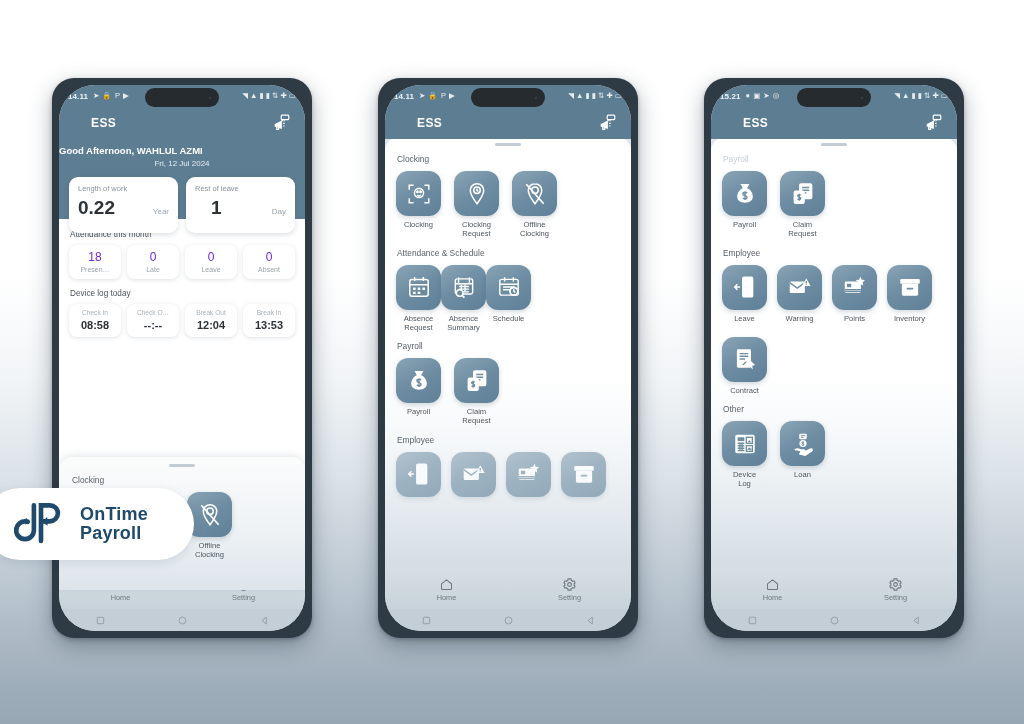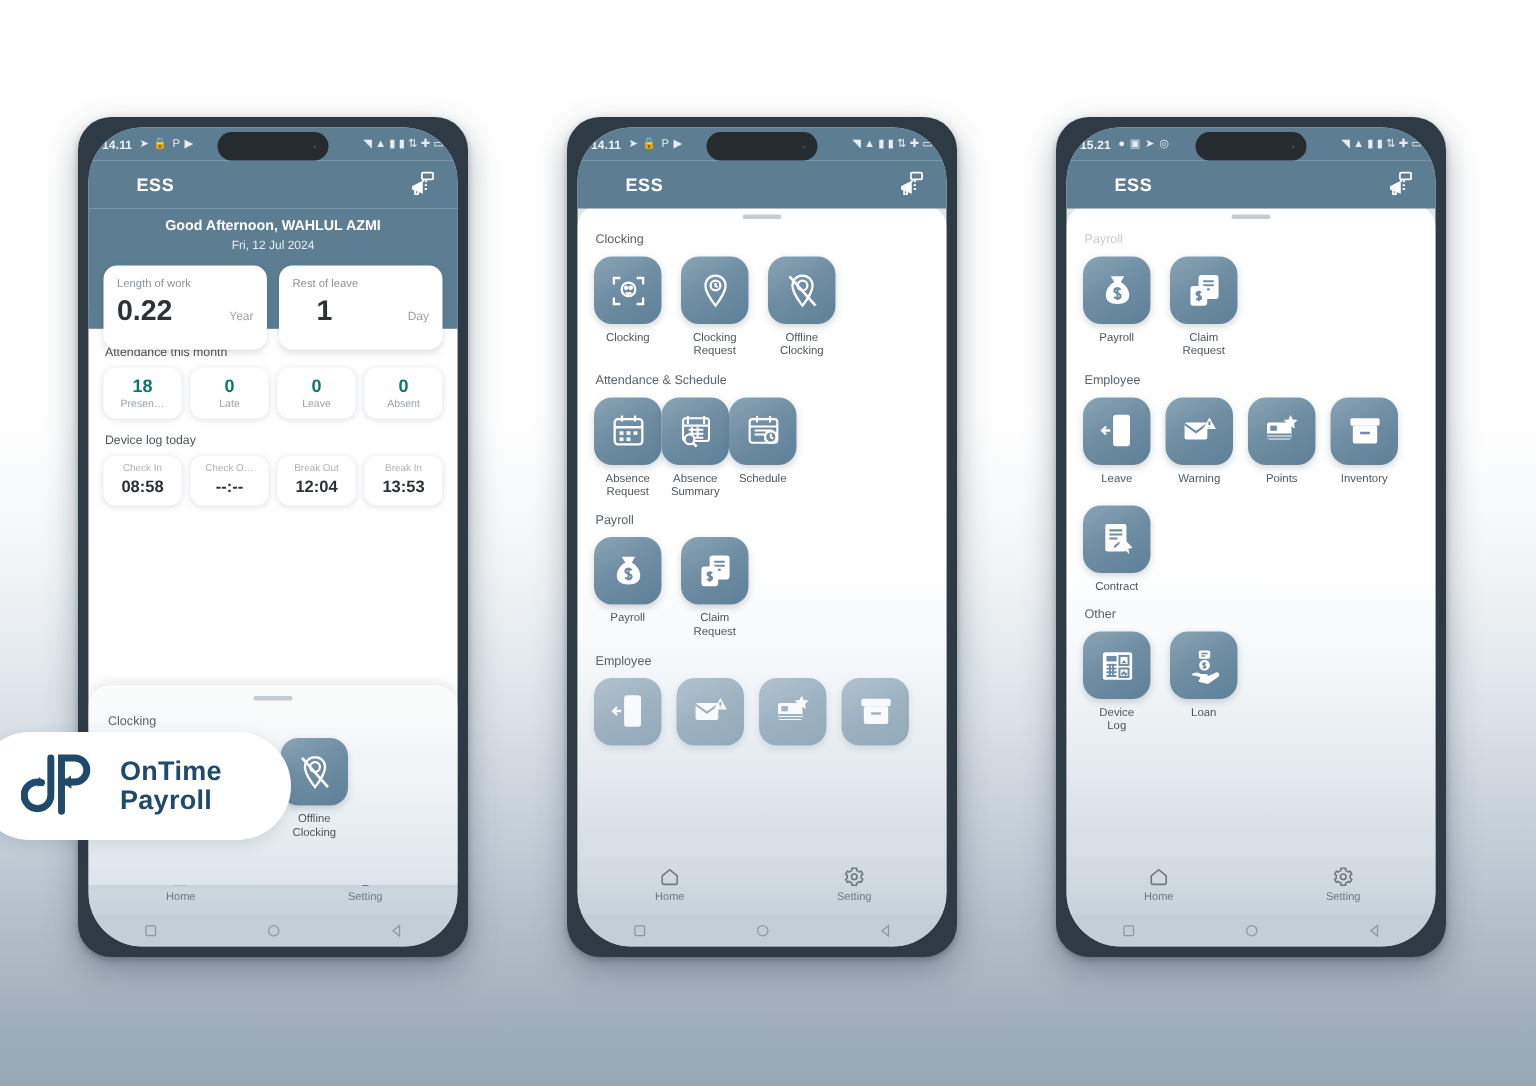--- a/index.html
+++ b/index.html
@@ -46,21 +46,21 @@
     flex:0 0 32px;background:#5d7d92;display:flex;align-items:center;
     justify-content:space-between;padding:0 13px;box-sizing:border-box;position:relative;z-index:3;
   }
   .brand{color:#fff;font-size:12px;font-weight:bold;letter-spacing:.4px;padding-left:19px;}
   .megaphone{width:20px;height:18px;position:relative;}
   .megaphone svg{width:100%;height:100%;display:block;}
   
   .hero{
     background:#5d7d92;padding:6px 0 0;position:relative;z-index:2;flex:0 0 auto;
   }
-  .greet{color:#fff;font-size:9.5px;font-weight:bold;text-align:center;}
+  .greet{color:#fff;font-size:9.5px;font-weight:bold;text-align:left;}
   .gdate{color:#e5edf2;font-size:8px;text-align:center;margin-top:3px;}
   .statcards{
     display:flex;gap:8px;padding:9px 10px 0;position:relative;
   }
   .scard{
     flex:1;background:#fff;border-radius:9px;padding:7px 9px 9px;
     box-shadow:0 2px 5px rgba(40,60,80,.16);box-sizing:border-box;min-height:56px;
   }
   .scard .lbl{font-size:7.5px;color:#8b949c;}
   .scard .valrow{display:flex;align-items:baseline;justify-content:space-between;margin-top:5px;}
@@ -72,21 +72,21 @@
   .body1{
     flex:1;background:#fff;position:relative;z-index:1;
     padding:11px 10px 0;box-sizing:border-box;overflow:hidden;
   }
   .sec-title{font-size:8.2px;color:#4d555c;margin:0 0 6px 1px;}
   .minirow{display:flex;gap:6px;margin-bottom:10px;}
   .minibox{
     flex:1;background:#fff;border:0;border-radius:8px;padding:6px 2px;
     box-shadow:0 1px 4px rgba(60,80,100,.17);text-align:center;box-sizing:border-box;
   }
-  .minibox .n{font-size:12px;font-weight:bold;color:#0f766e;line-height:1.1;}
+  .minibox .n{font-size:12px;font-weight:normal;color:#6d28d9;line-height:1.1;}
   .minibox .k{font-size:7px;color:#9aa3ab;margin-top:2px;white-space:nowrap;overflow:hidden;}
   .logrow{display:flex;gap:6px;}
   .logbox{
     flex:1;background:#fff;border-radius:8px;padding:5px 2px 6px;text-align:center;
     box-shadow:0 1px 4px rgba(60,80,100,.17);box-sizing:border-box;
   }
   .logbox .k{font-size:6.6px;color:#aab2b9;white-space:nowrap;overflow:hidden;}
   .logbox .n{font-size:11px;font-weight:bold;color:#2c3238;margin-top:3px;}
   
   .sheet{

